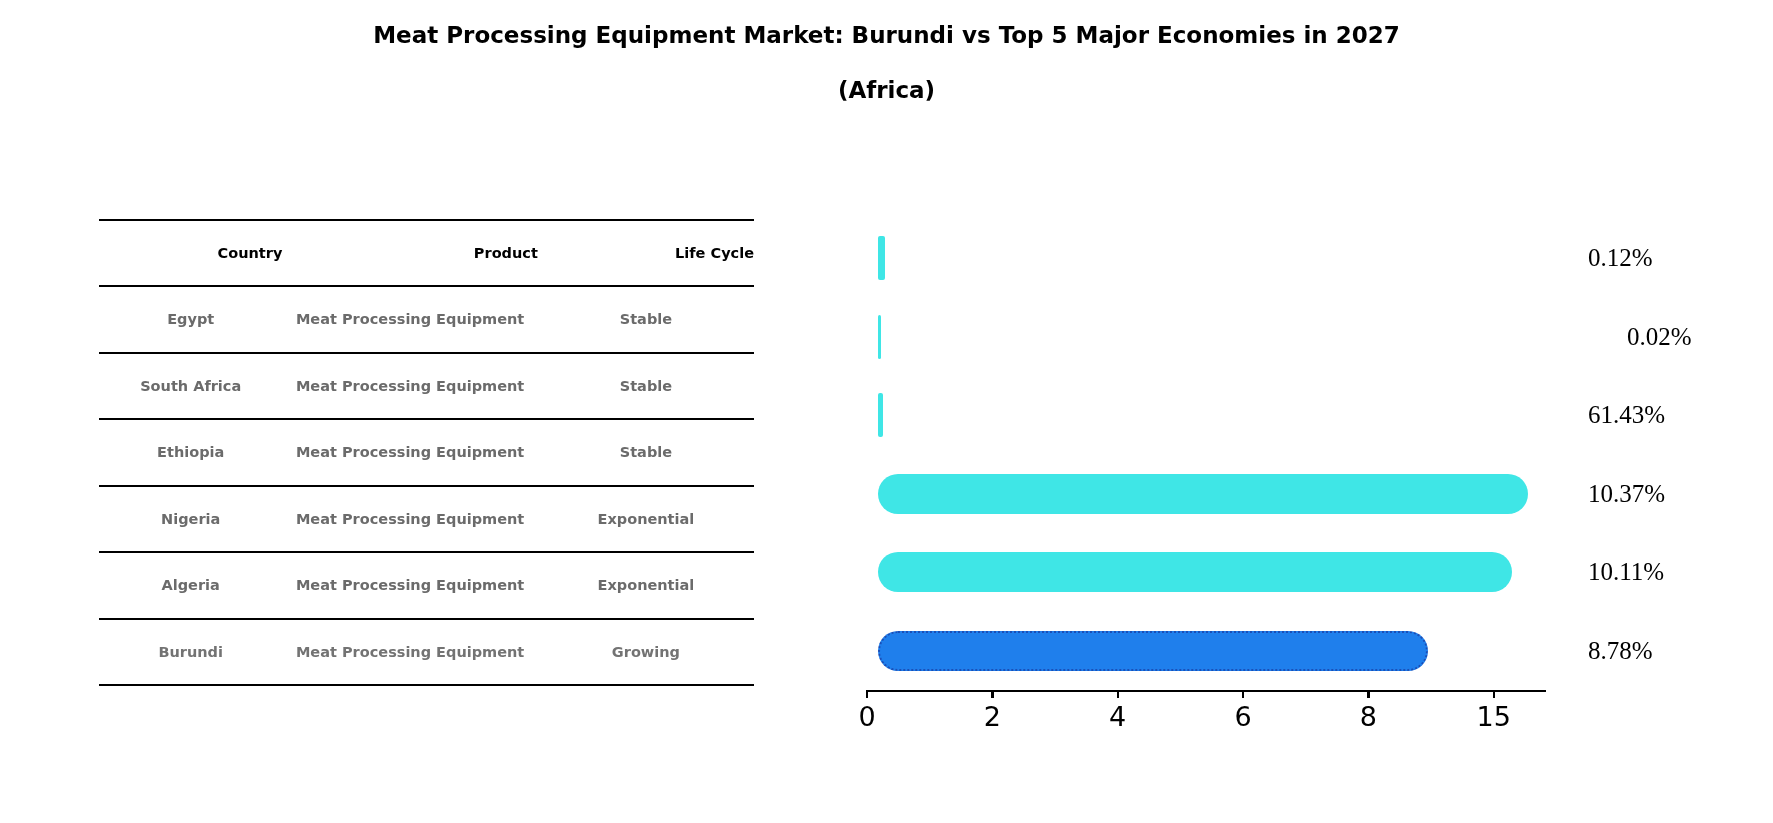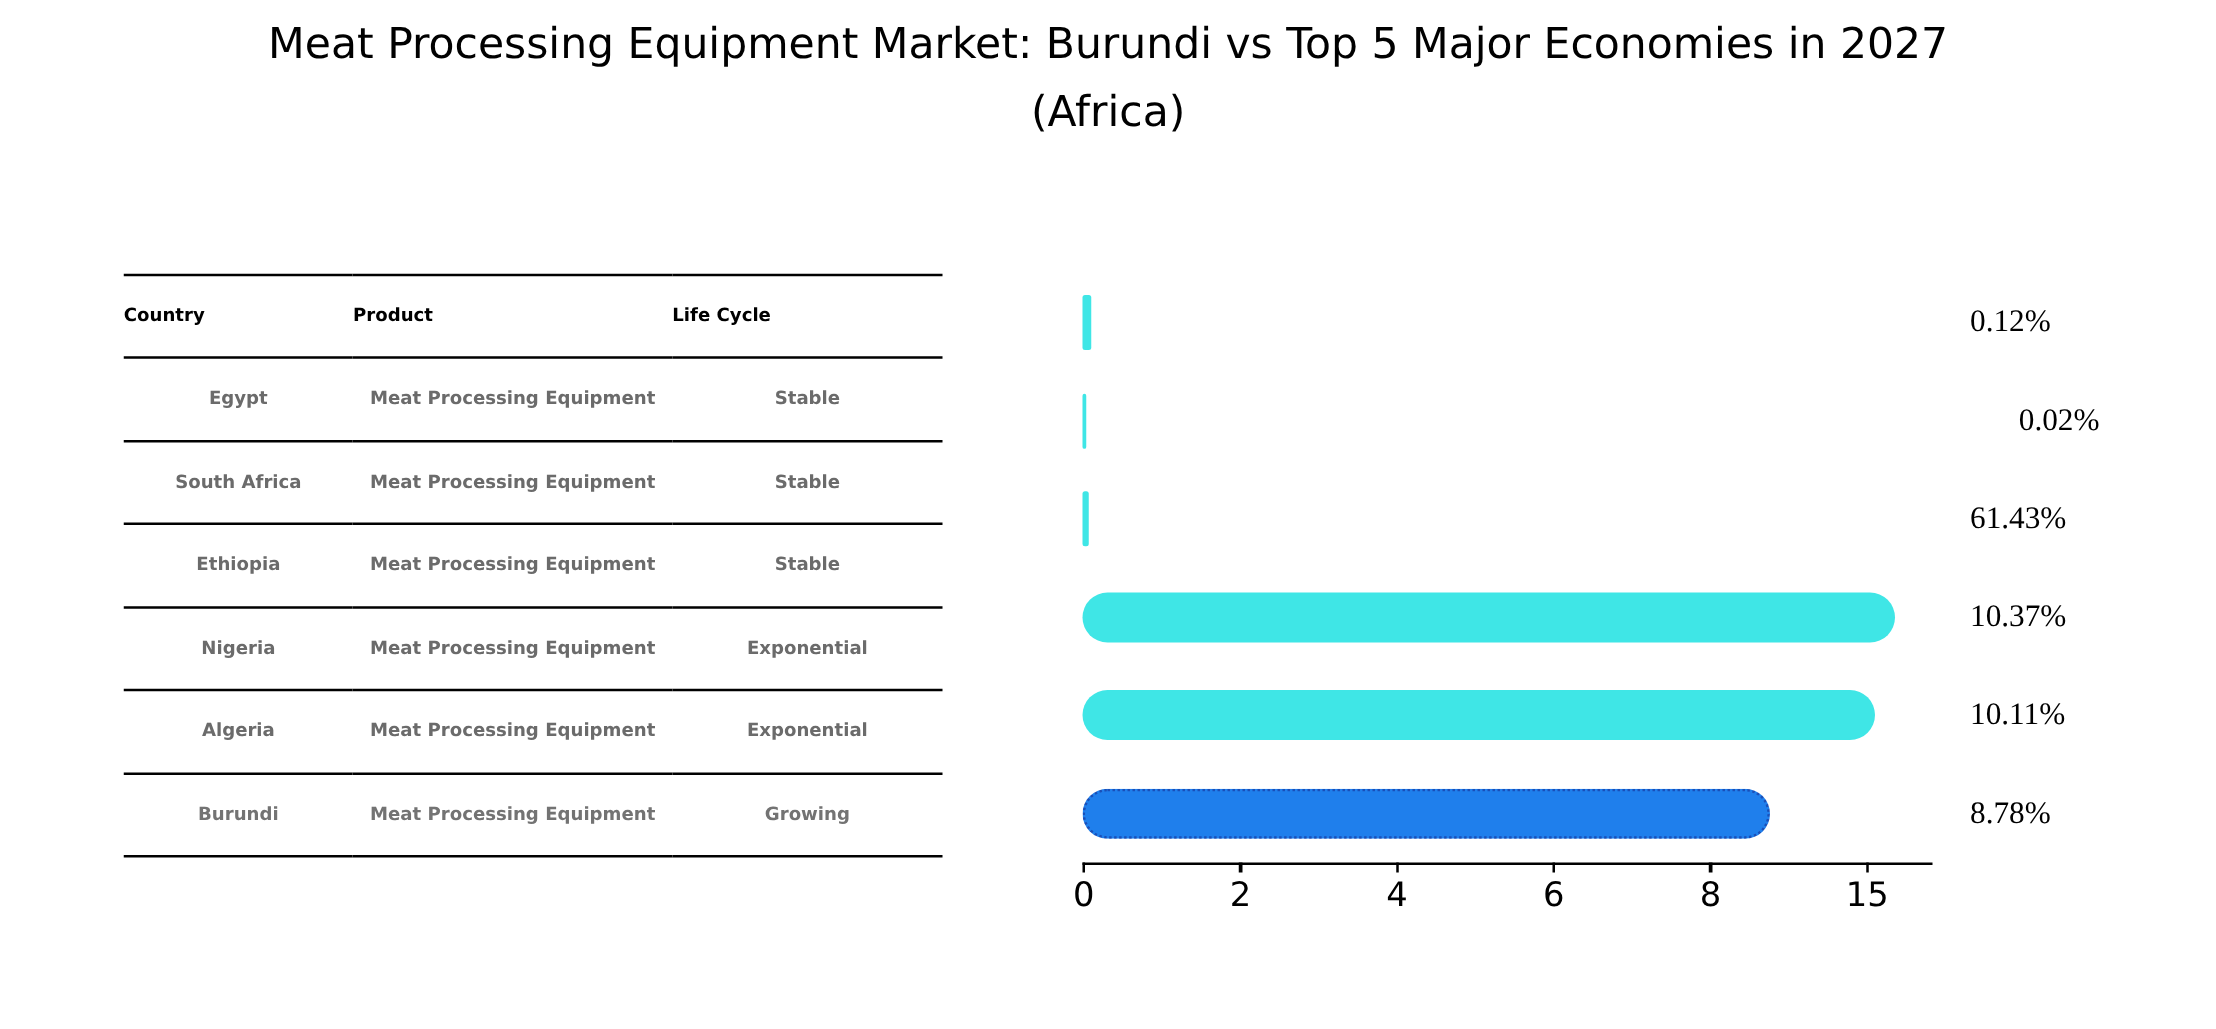--- a/index.html
+++ b/index.html
@@ -16,22 +16,22 @@
   }
 
   
   #title-block {
     position: absolute;
     left: 0; top: 8px;
     width: 1773px;
     text-align: center;
   }
   #title-block .title-line {
-    font-size: 34px;
-    font-weight: normal;
+    font-size: 23px;
+    font-weight: bold;
     line-height: 55px;
     letter-spacing: 0px;
     color: #000000;
     white-space: nowrap;
   }
 
   
   #figure {
     position: absolute;
     left: 0; top: 0;
@@ -52,21 +52,21 @@
     table-layout: fixed;
   }
   table.data-table col.c-country { width: 28%; }
   table.data-table col.c-product { width: 39%; }
   table.data-table col.c-life    { width: 33%; }
 
   table.data-table thead th {
     font-size: 14.5px;
     font-weight: bold;
     color: #000000;
-    text-align: left;
+    text-align: right;
     padding: 0;
     height: 66px;
     border-top: 2.1px solid #000000;
     border-bottom: 2.1px solid #000000;
     vertical-align: middle;
   }
   table.data-table tbody td {
     font-size: 14.5px;
     font-weight: bold;
     color: #6b6b6b;
@@ -84,21 +84,21 @@
   
   #chart-panel {
     position: absolute;
     left: 866px;
     top: 219px;
     width: 700px;
     height: 471px;
   }
   #bars-area {
     position: absolute;
-    left: 0; top: 0;
+    left: 12px; top: 0;
     width: 680px; height: 471px; font-family: Liberation Serif, serif;
   }
   .bar-row {
     position: absolute;
     left: 0;
     width: 680px;
     height: 66.5px;
   }
   .bar {
     position: absolute;

